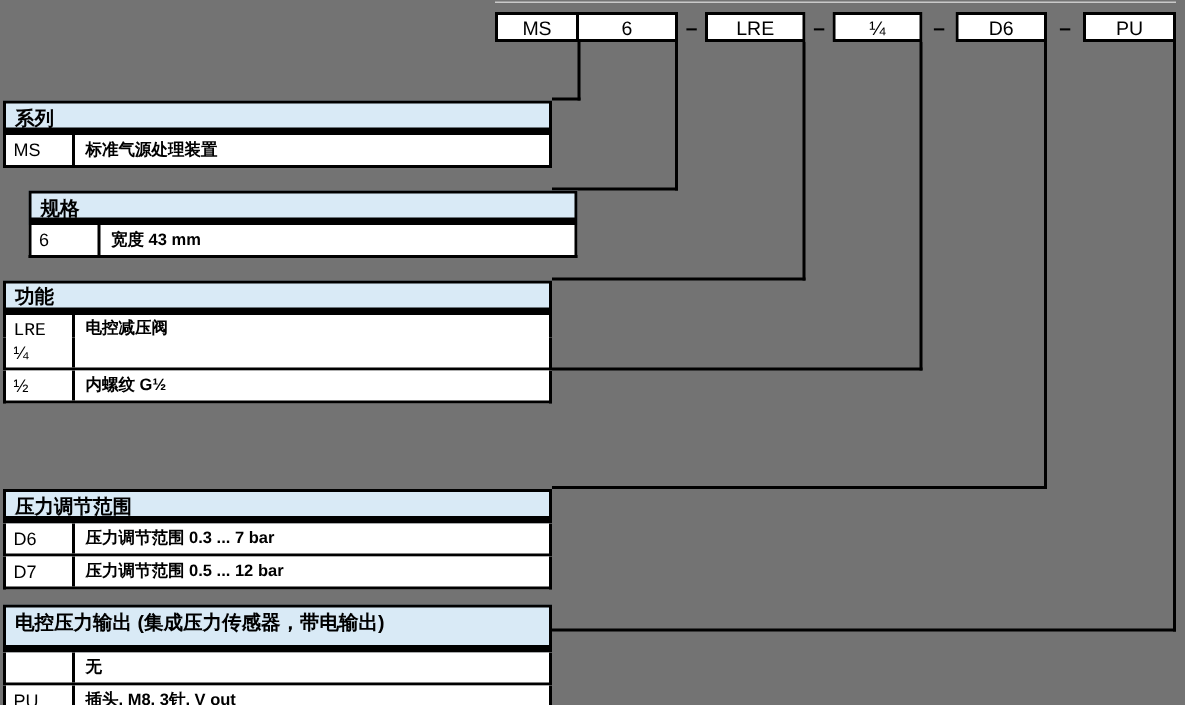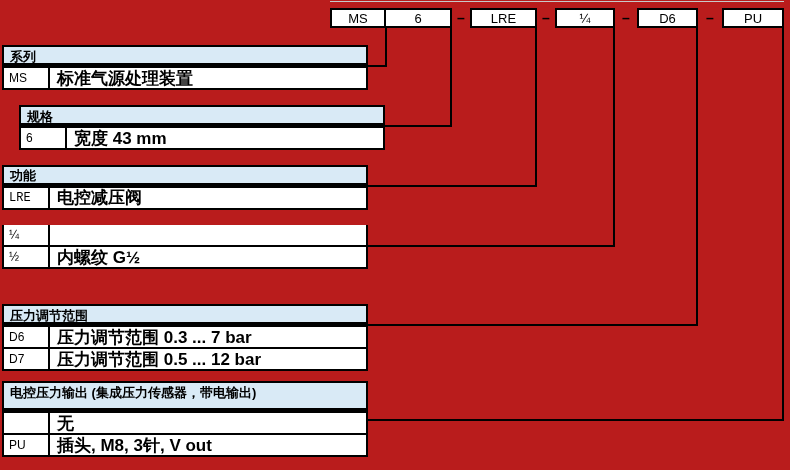--- a/index.html
+++ b/index.html
@@ -1,20 +1,20 @@
 <!DOCTYPE html>
 <html><head>
 <meta charset="utf-8">
 <style>
   html, body { margin: 0; padding: 0; background: #ffffff; }
   #page {
     position: relative;
     width: 790px;
     height: 470px;
-    background: #b91c1c;
+    background: #737373;
     font-family: "Liberation Sans", "DejaVu Sans", sans-serif;
     color: #000;
     overflow: hidden;
   }
 
   
   .topline {
     position: absolute;
     left: 330px; top: 1px; width: 454px; height: 1px;
     background: #c9c9c9;
@@ -47,40 +47,41 @@
   .sec-header {
     background: #d9eaf6;
     border: 2px solid #000;
     border-bottom: 5px solid #000;
     box-sizing: border-box;
     height: 23px;
     font-size: 13px;
     font-weight: bold;
     padding: 2px 0 0 6px;
     line-height: 16px;
+    margin-top: 22px;
   }
   .sec-header.tall { height: 32px; }
   .sec-row {
     display: flex;
     border: 2px solid #000;
     border-top: none;
     box-sizing: border-box;
     height: 22px;
     background: #fff;
   }
   .code-cell {
     width: 46px;
     border-right: 2px solid #000;
     box-sizing: border-box;
     font-size: 12px;
     padding: 3px 0 0 5px;
   }
   .desc-cell {
     flex: 1;
-    font-size: 17px;
+    font-size: 11px;
     font-weight: bold;
     padding: 2px 0 0 7px;
     line-height: 17px;
     white-space: nowrap;
   }
 </style>
 </head>
 <body>
 
 <div id="page">

